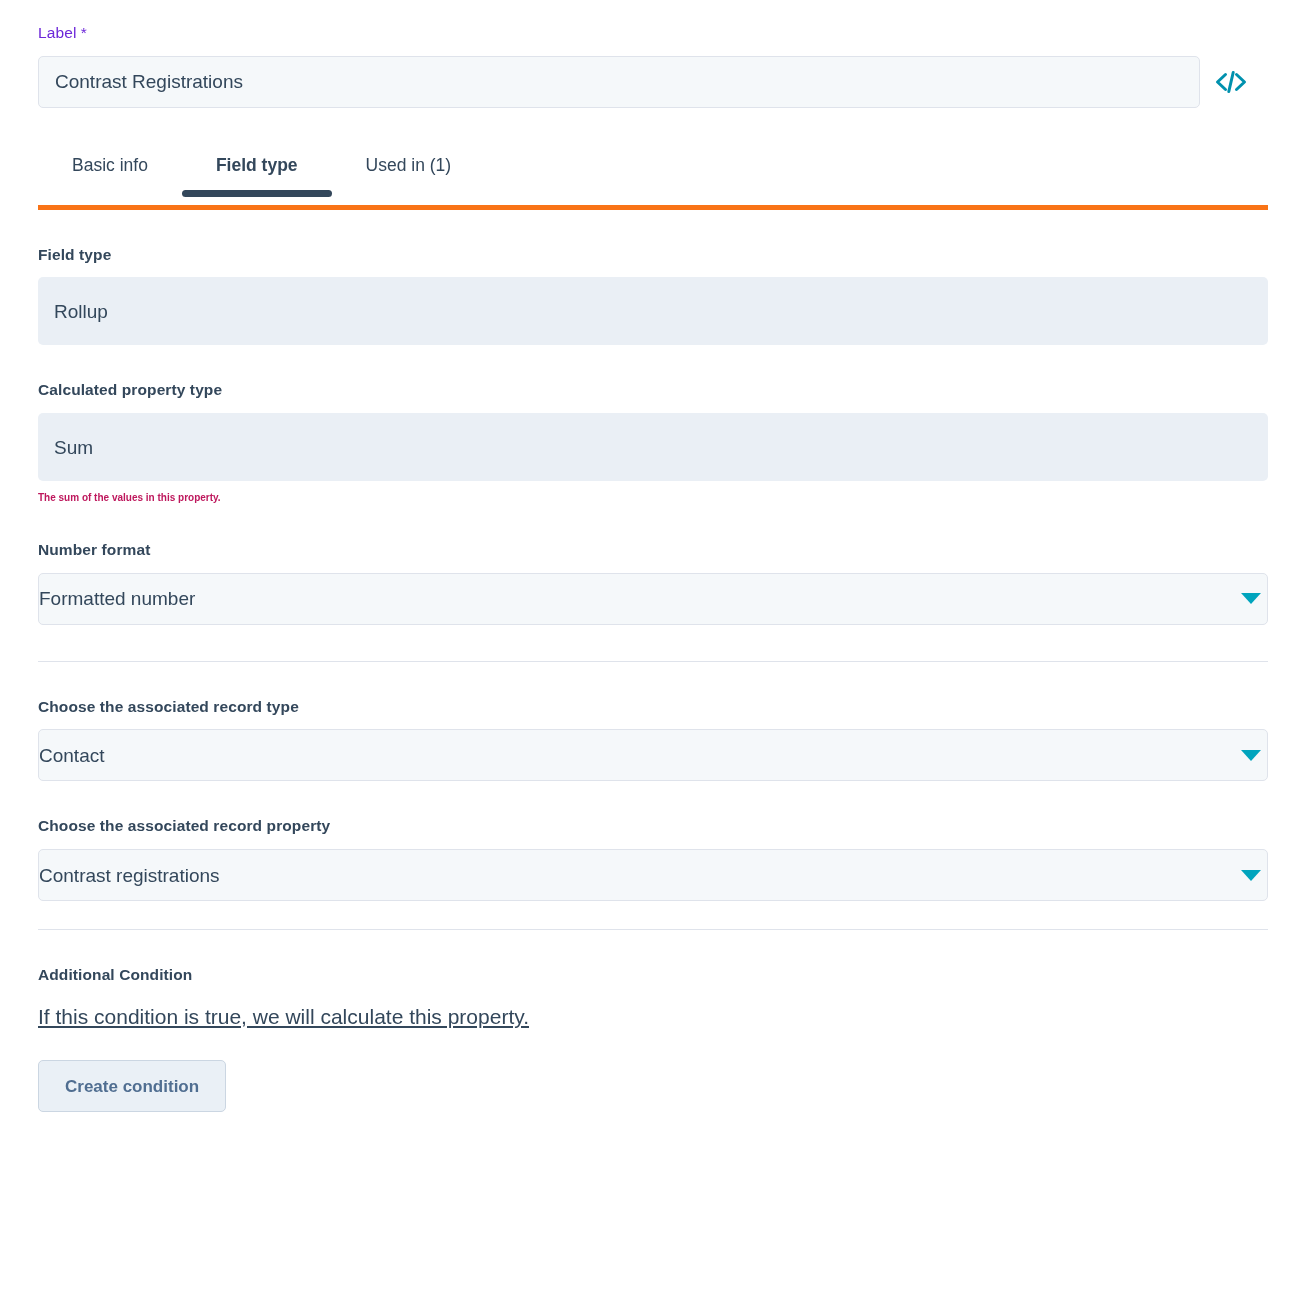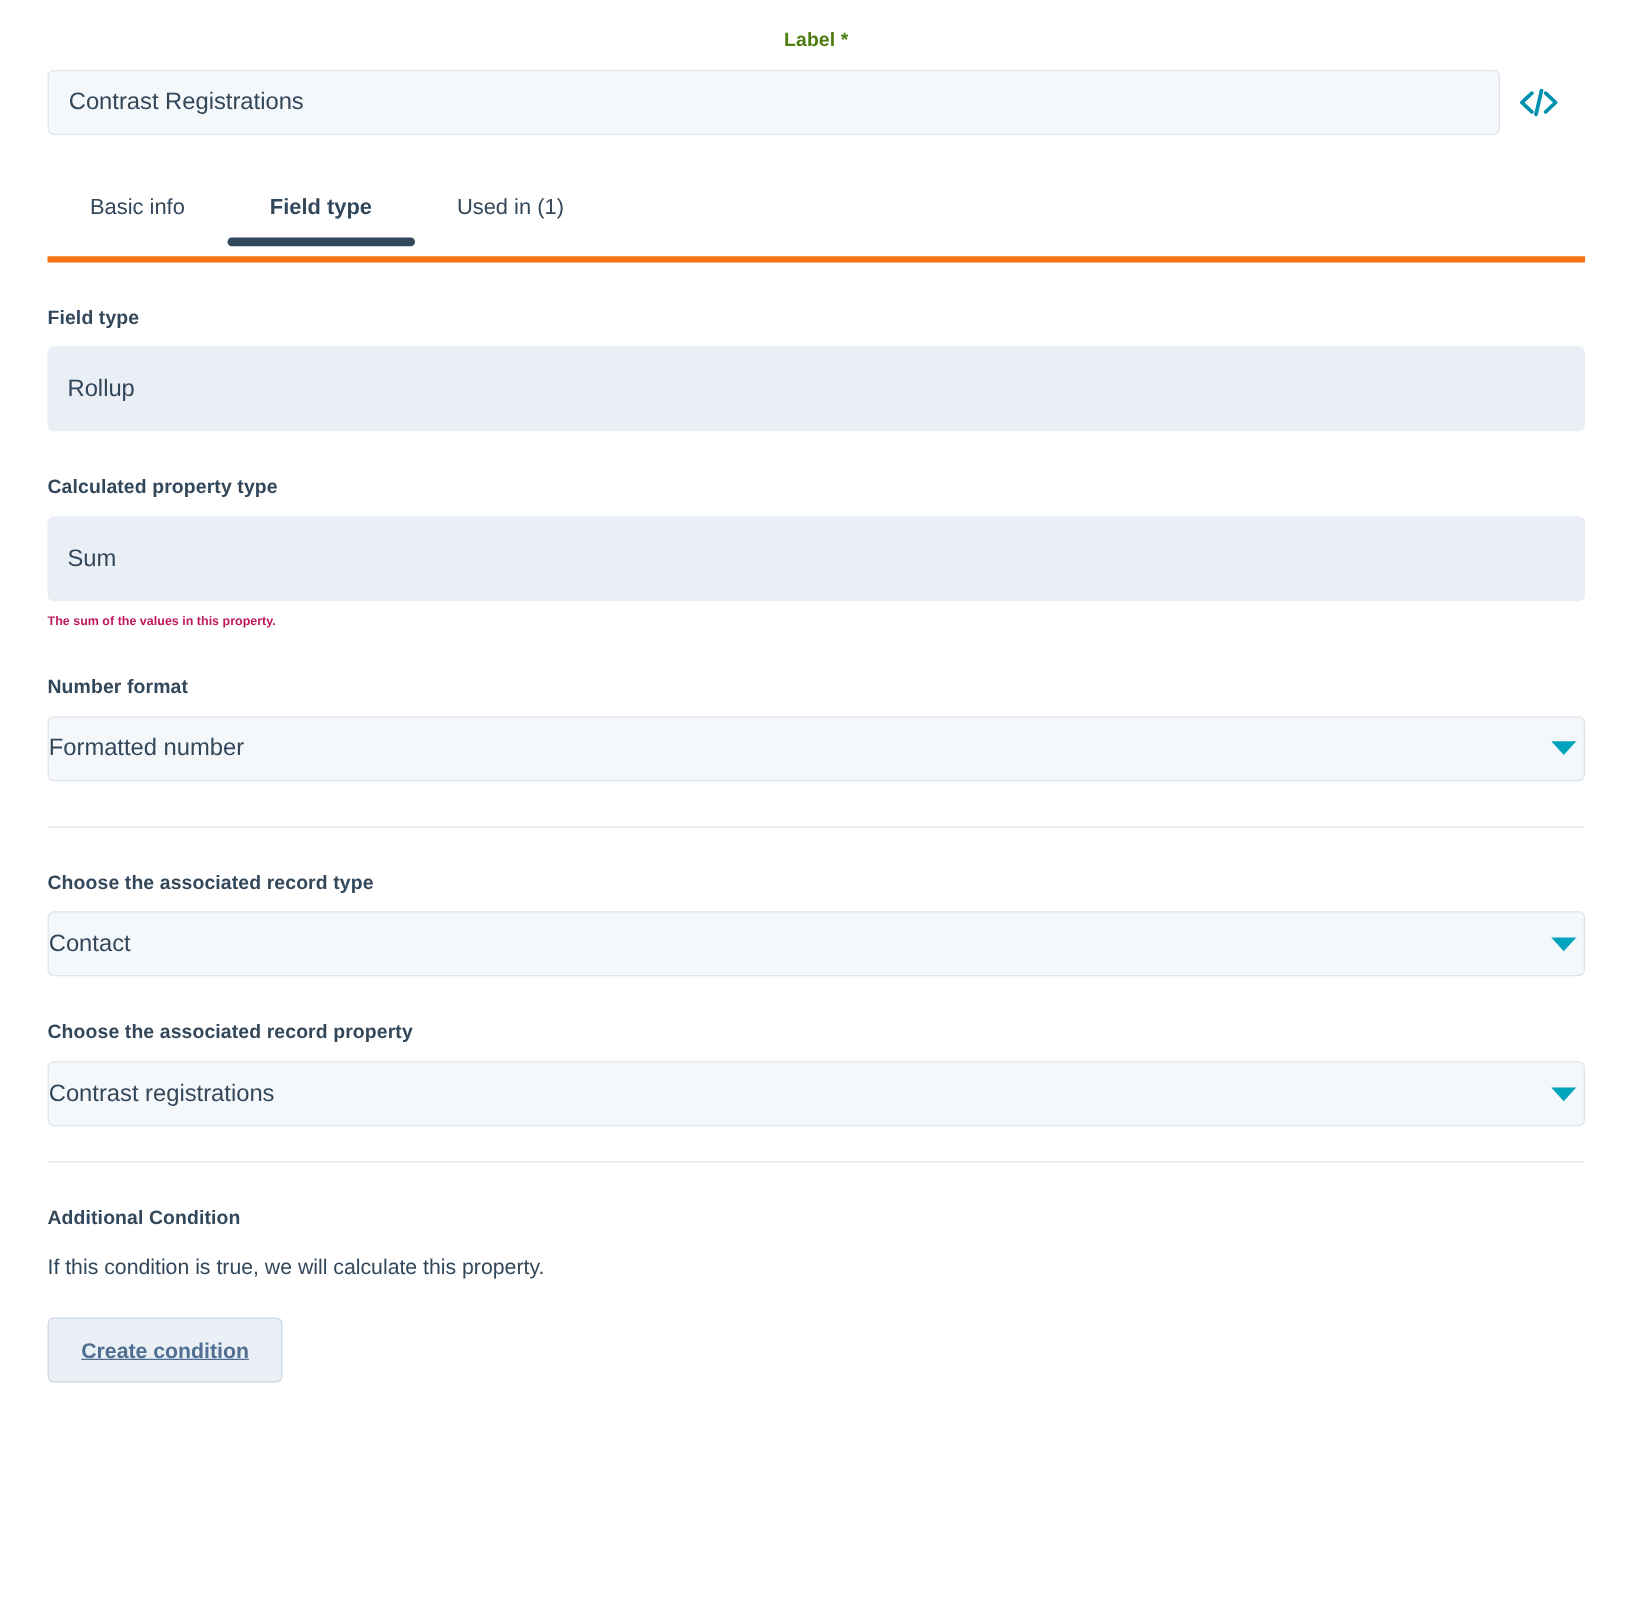--- a/index.html
+++ b/index.html
@@ -21,26 +21,25 @@
     overflow: hidden;
   }
 
   
   .label-block {
     padding: 22px 38px 0 38px;
   }
 
   .field-label {
     font-size: 15.5px;
-    font-weight: 700;
-    color: #4d7c0f;
+    font-weight: 400;
+    color: #6d28d9;
     letter-spacing: 0.1px;
     line-height: 1.4;
     margin-bottom: 12px;
-    text-align: center;
   }
 
   .label-row {
     display: flex;
     align-items: center;
     gap: 0px;
   }
 
   .text-input {
     flex: 0 0 auto;
@@ -174,43 +173,43 @@
     width: 1230px;
     height: 1px;
     background: #dfe3eb;
     margin: 0;
   }
 
   .spacer-lg { height: 36px; }
   .spacer-md { height: 28px; }
 
   .para {
-    font-size: 17px;
+    font-size: 21px;
     color: #33475b;
     line-height: 1.45;
     margin-top: 16px;
+    text-decoration: underline;
   }
 
   .btn-secondary {
     margin-top: 28px;
     display: inline-flex;
     align-items: center;
     justify-content: center;
     height: 52px;
     padding: 0 26px;
     background: #eaf0f6;
     border: 1px solid #cbd6e2;
     border-radius: 5px;
     font-size: 17px;
     font-weight: 700;
     color: #506e91;
     cursor: pointer;
     font-family: "Liberation Sans", sans-serif;
     line-height: 1;
-    text-decoration: underline;
   }
 </style>
 </head>
 <body>
 
 <div class="page">
 
   <div class="label-block">
     <div class="field-label">Label *</div>
     <div class="label-row">

